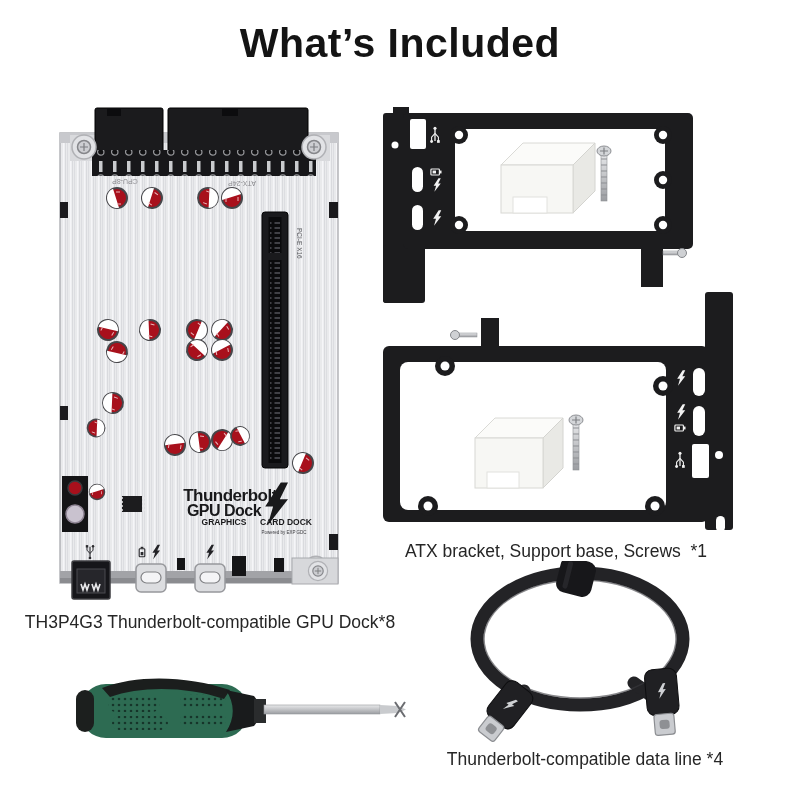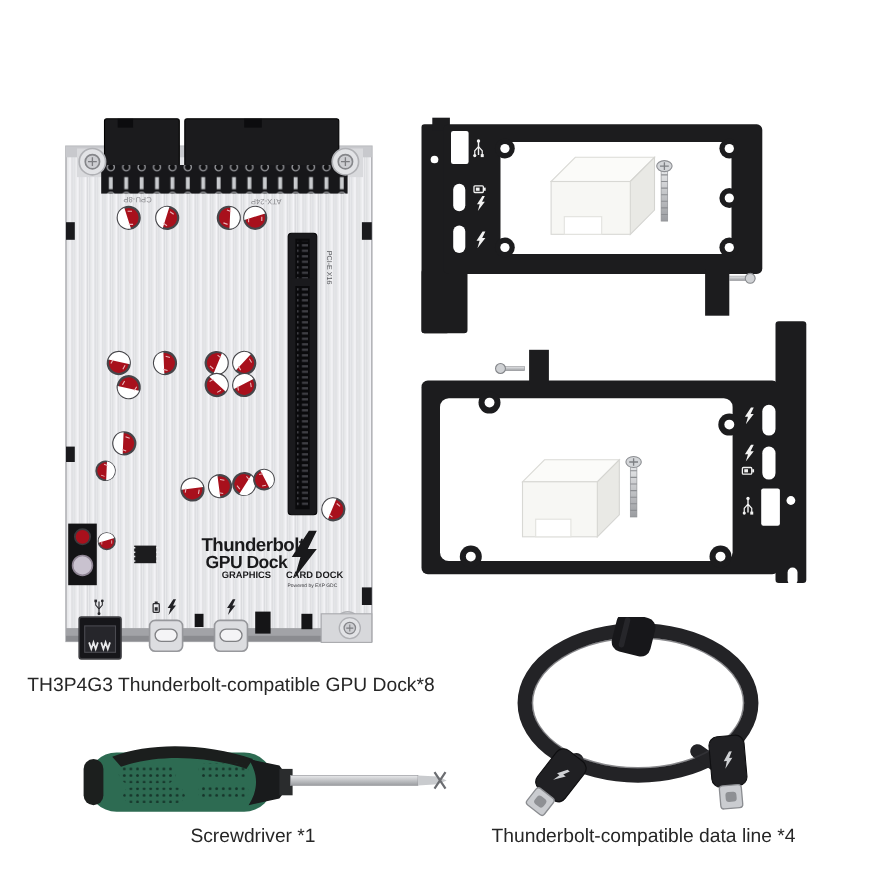--- a/index.html
+++ b/index.html
@@ -10,20 +10,21 @@
               font-size:41px;font-weight:800;color:#141414;letter-spacing:.5px;}
   .caption{position:absolute;text-align:center;font-size:17.5px;color:#262626;
            white-space:pre;line-height:1.15;}
   svg text{font-family:"Liberation Sans",sans-serif;}
 </style>
 </head>
 <body>
 
 <div id="stage">
 
+  <div id="page-title">What’s Included</div>
 
   <svg class="fig" style="left:52px;top:106px" width="292" height="500" viewBox="0 0 292 500">
     <defs>
       <pattern id="brush" width="7" height="60" patternUnits="userSpaceOnUse">
         <rect width="7" height="60" fill="#e9eaec"></rect>
         <rect x="1" width="1" height="60" fill="#dcdde1"></rect>
         <rect x="4" width="1.4" height="60" fill="#f5f5f8"></rect>
         <rect x="6" width="0.8" height="60" fill="#d6d7db"></rect>
       </pattern>
       <pattern id="pins" width="14" height="26" patternUnits="userSpaceOnUse">
@@ -302,16 +303,16 @@
 
     <g transform="rotate(-5 200 145)">
       <rect x="185" y="108" width="32" height="46" rx="8" fill="#202023" stroke="#0e0e10" stroke-width="1"></rect>
       <use href="#boltp" transform="translate(201,130) scale(0.85)" fill="#cfd1d4"></use>
       <rect x="191" y="153" width="20" height="21" rx="3" fill="#caccd0" stroke="#8b8d91" stroke-width="1.2"></rect>
       <rect x="196" y="159" width="10" height="9" rx="3" fill="#8e9094"></rect>
     </g>
   </svg>
 
   <div class="caption" style="left:12px;top:612px;width:396px;">TH3P4G3 Thunderbolt-compatible GPU Dock*8</div>
-  <div class="caption" style="left:80px;top:749px;width:300px;">Screwdriver *1</div>
+  <div class="caption" style="left:391px;top:541px;width:330px;">ATX bracket, Support base, Screws  *1</div>
   <div class="caption" style="left:425px;top:749px;width:320px;">Thunderbolt-compatible data line *4</div>
 
 </div>
 
 </body></html>

